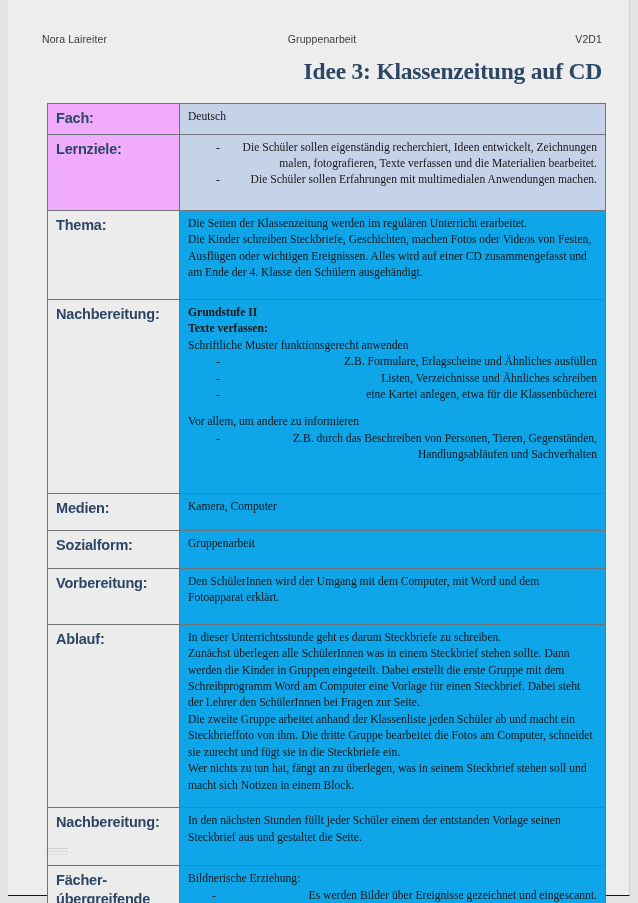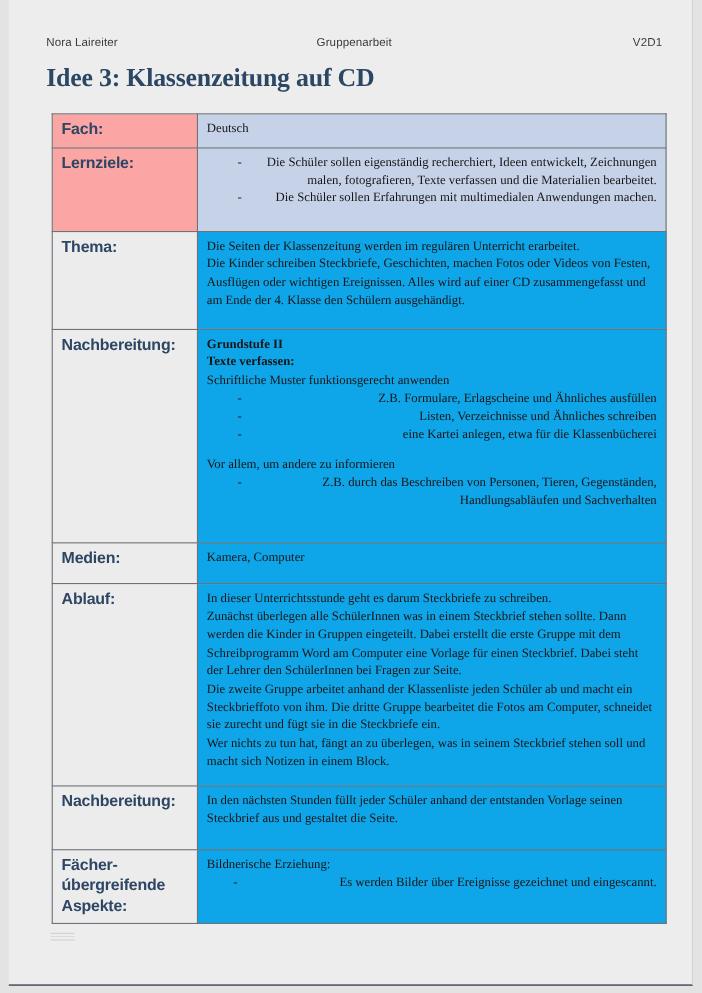--- a/index.html
+++ b/index.html
@@ -56,21 +56,21 @@
     right: 0;
     top: 0;
   }
 
   
   .doc-title {
     position: absolute;
     left: 34px;
     top: 58px;
     width: 560px;
-    text-align: left;
+    text-align: right;
     font-family: "Liberation Serif", serif;
     font-weight: bold;
     font-size: 23.5px;
     color: #2b4764;
     letter-spacing: -0.2px;
   }
 
   
   .sheet {
     position: absolute;
@@ -102,21 +102,21 @@
   td.body {
     font-family: "Liberation Serif", serif;
     font-size: 11.6px;
     color: #161616;
     padding: 5px 8px 7px 8px;
     line-height: 1.42;
   }
 
   
   tr.blue > td { background: #c6d2e8; }
-  tr.blue > td.label { background: #fca5a5; }
+  tr.blue > td.label { background: #f0abfc; }
   tr.plain > td { background: #ececec; }
   tr.plain > td.label { background: #ececec; }
 
   
   tr.plain > td.body { background: #0ea5e9; }
 
   .b-line { margin: 0; }
   .b-strong {
     font-weight: bold;
   }
@@ -226,37 +226,51 @@
       </tr>
 
       <tr class="plain">
         <td class="label">Medien:</td>
         <td class="body">
           <p class="b-line">Kamera, Computer</p>
           <div style="height:8px"></div>
         </td>
       </tr>
 
-
+      <tr class="plain">
+        <td class="label">Sozialform:</td>
+        <td class="body">
+          <p class="b-line">Gruppenarbeit</p>
+          <div style="height:8px"></div>
+        </td>
+      </tr>
+
+      <tr class="plain">
+        <td class="label">Vorbereitung:</td>
+        <td class="body">
+          <p class="b-line">Den SchülerInnen wird der Umgang mit dem Computer, mit Word und dem Fotoapparat erklärt.</p>
+          <div style="height:10px"></div>
+        </td>
+      </tr>
 
       <tr class="plain">
         <td class="label">Ablauf:</td>
         <td class="body">
           <p class="b-line">In dieser Unterrichtsstunde geht es darum Steckbriefe zu schreiben.</p>
           <p class="b-line">Zunächst überlegen alle SchülerInnen was in einem Steckbrief stehen sollte. Dann werden die Kinder in Gruppen eingeteilt. Dabei erstellt die erste Gruppe mit dem Schreibprogramm Word am Computer eine Vorlage für einen Steckbrief. Dabei steht der Lehrer den SchülerInnen bei Fragen zur Seite.</p>
           <p class="b-line">Die zweite Gruppe arbeitet anhand der Klassenliste jeden Schüler ab und macht ein Steckbrieffoto von ihm. Die dritte Gruppe bearbeitet die Fotos am Computer, schneidet sie zurecht und fügt sie in die Steckbriefe ein.</p>
           <p class="b-line">Wer nichts zu tun hat, fängt an zu überlegen, was in seinem Steckbrief stehen soll und macht sich Notizen in einem Block.</p>
           <div style="height:6px"></div>
         </td>
       </tr>
 
       <tr class="plain">
         <td class="label">Nachbereitung:</td>
         <td class="body">
-          <p class="b-line">In den nächsten Stunden füllt jeder Schüler anhand der entstanden Vorlage seinen Steckbrief aus und gestaltet die Seite.</p>
+          <p class="b-line">In den nächsten Stunden füllt jeder Schüler einem der entstanden Vorlage seinen Steckbrief aus und gestaltet die Seite.</p>
           <div style="height:12px"></div>
         </td>
       </tr>
 
       <tr class="plain">
         <td class="label" style="white-space:pre-line;">Fächer-
 úbergreifende
 Aspekte:</td>
         <td class="body">
           <p class="b-line">Bildnerische Erziehung:</p>

